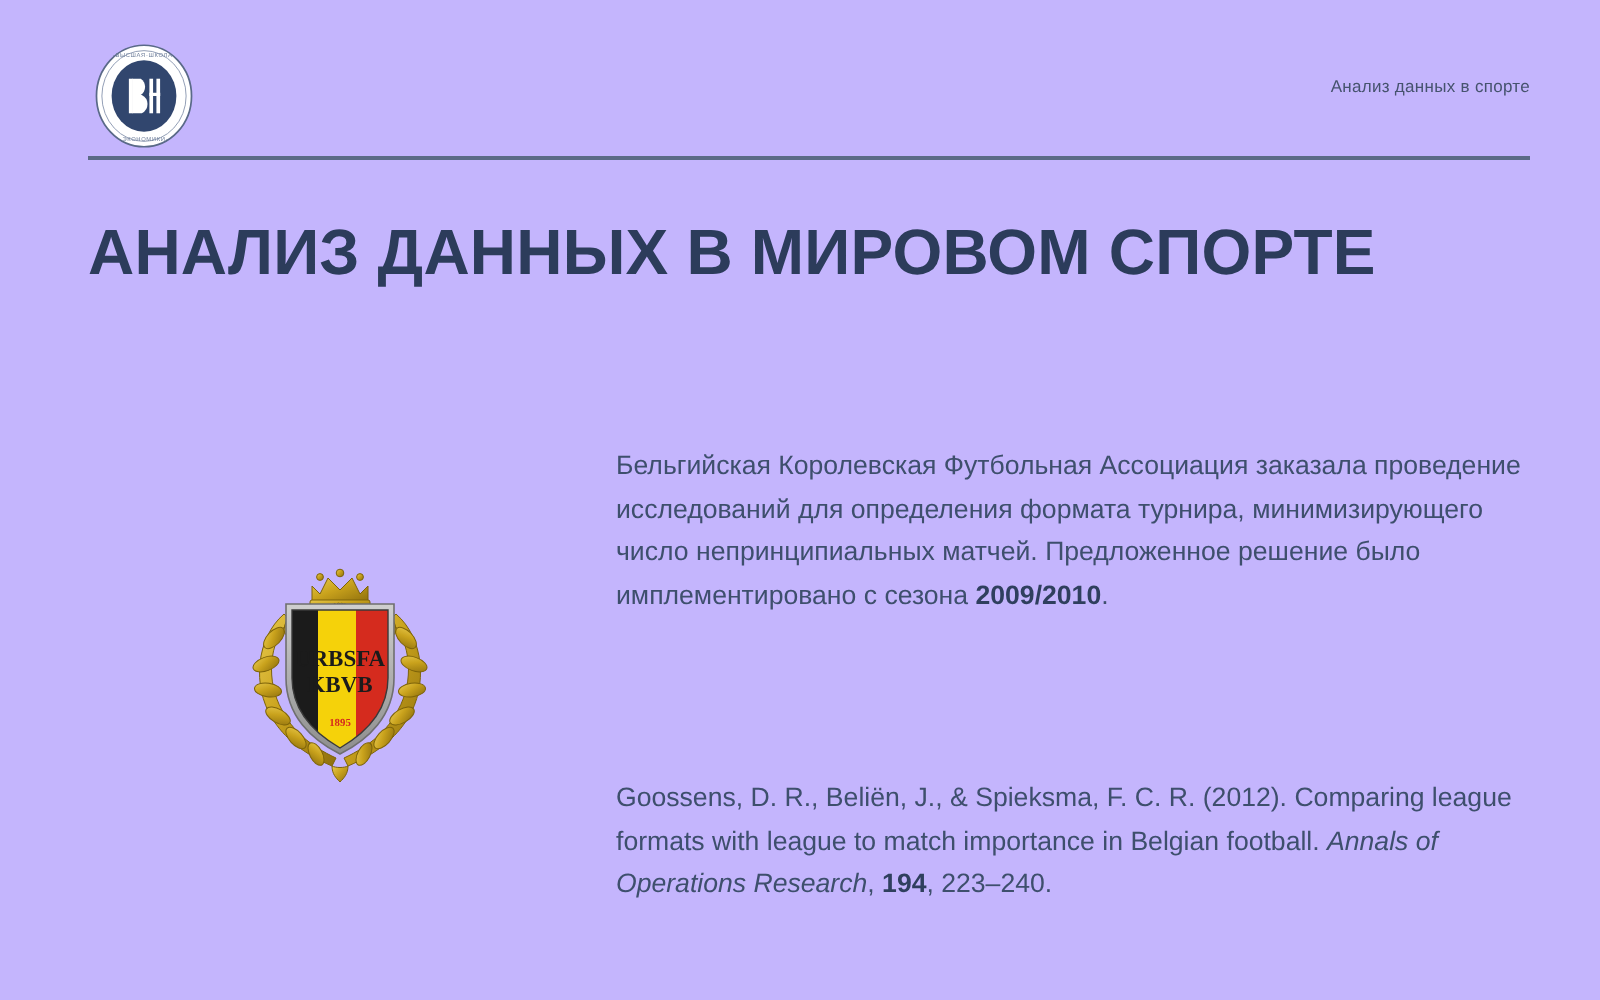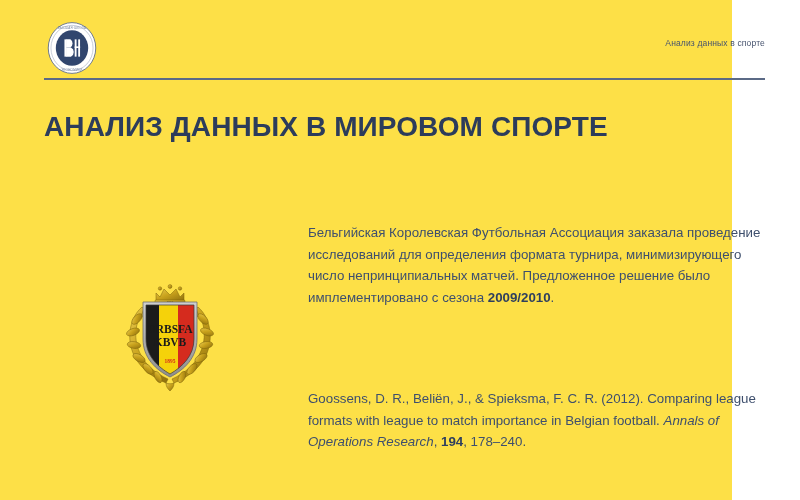--- a/index.html
+++ b/index.html
@@ -12,23 +12,23 @@
     height: 500px;
     background: #ffffff;
     font-family: "Liberation Sans", sans-serif;
     overflow: hidden;
     position: relative;
   }
 
   .slide {
     position: absolute;
     inset: 0;
-    width: 732px;
+    width: 800px;
     height: 500px;
-    background: #fde047;
+    background: #c4b5fd;
   }
 
   
   .slide-header {
     position: absolute;
     left: 0;
     top: 0;
     width: 800px;
     height: 86px;
   }
@@ -62,21 +62,21 @@
     width: 721px;
     height: 2px;
     background: #5b6a86;
   }
 
   
   .slide-title {
     position: absolute;
     left: 44px;
     top: 111px;
-    font-size: 28px;
+    font-size: 32px;
     line-height: 31px;
     font-weight: bold;
     letter-spacing: 0.1px;
     color: #2c3c5b;
     white-space: nowrap;
   }
 
   .slide-subtitle {
     position: absolute;
     left: 44px;
@@ -220,16 +220,16 @@
       <text x="48" y="67" font-size="11.5" fill="#1b1b1b">KBVB</text>
       <text x="48" y="84" font-size="5.4" fill="#d52b1e">1895</text>
     </g>
   </svg>
 
   <p class="body-paragraph">
     <span>Бельгийская Королевская Футбольная Ассоциация заказала проведение исследований для определения формата турнира, минимизирующего число непринципиальных матчей. Предложенное решение было имплементировано с сезона </span><b>2009/2010</b><span>.</span>
   </p>
 
   <p class="citation">
-    <span>Goossens, D. R., Beliën, J., &amp; Spieksma, F. C. R. (2012). </span><span>Comparing league formats with league to match importance in Belgian football. </span><i>Annals of Operations Research</i><span>, </span><b>194</b><span>, 178–240.</span>
+    <span>Goossens, D. R., Beliën, J., &amp; Spieksma, F. C. R. (2012). </span><span>Comparing league formats with league to match importance in Belgian football. </span><i>Annals of Operations Research</i><span>, </span><b>194</b><span>, 223–240.</span>
   </p>
 
 </div>
 
 </body></html>

